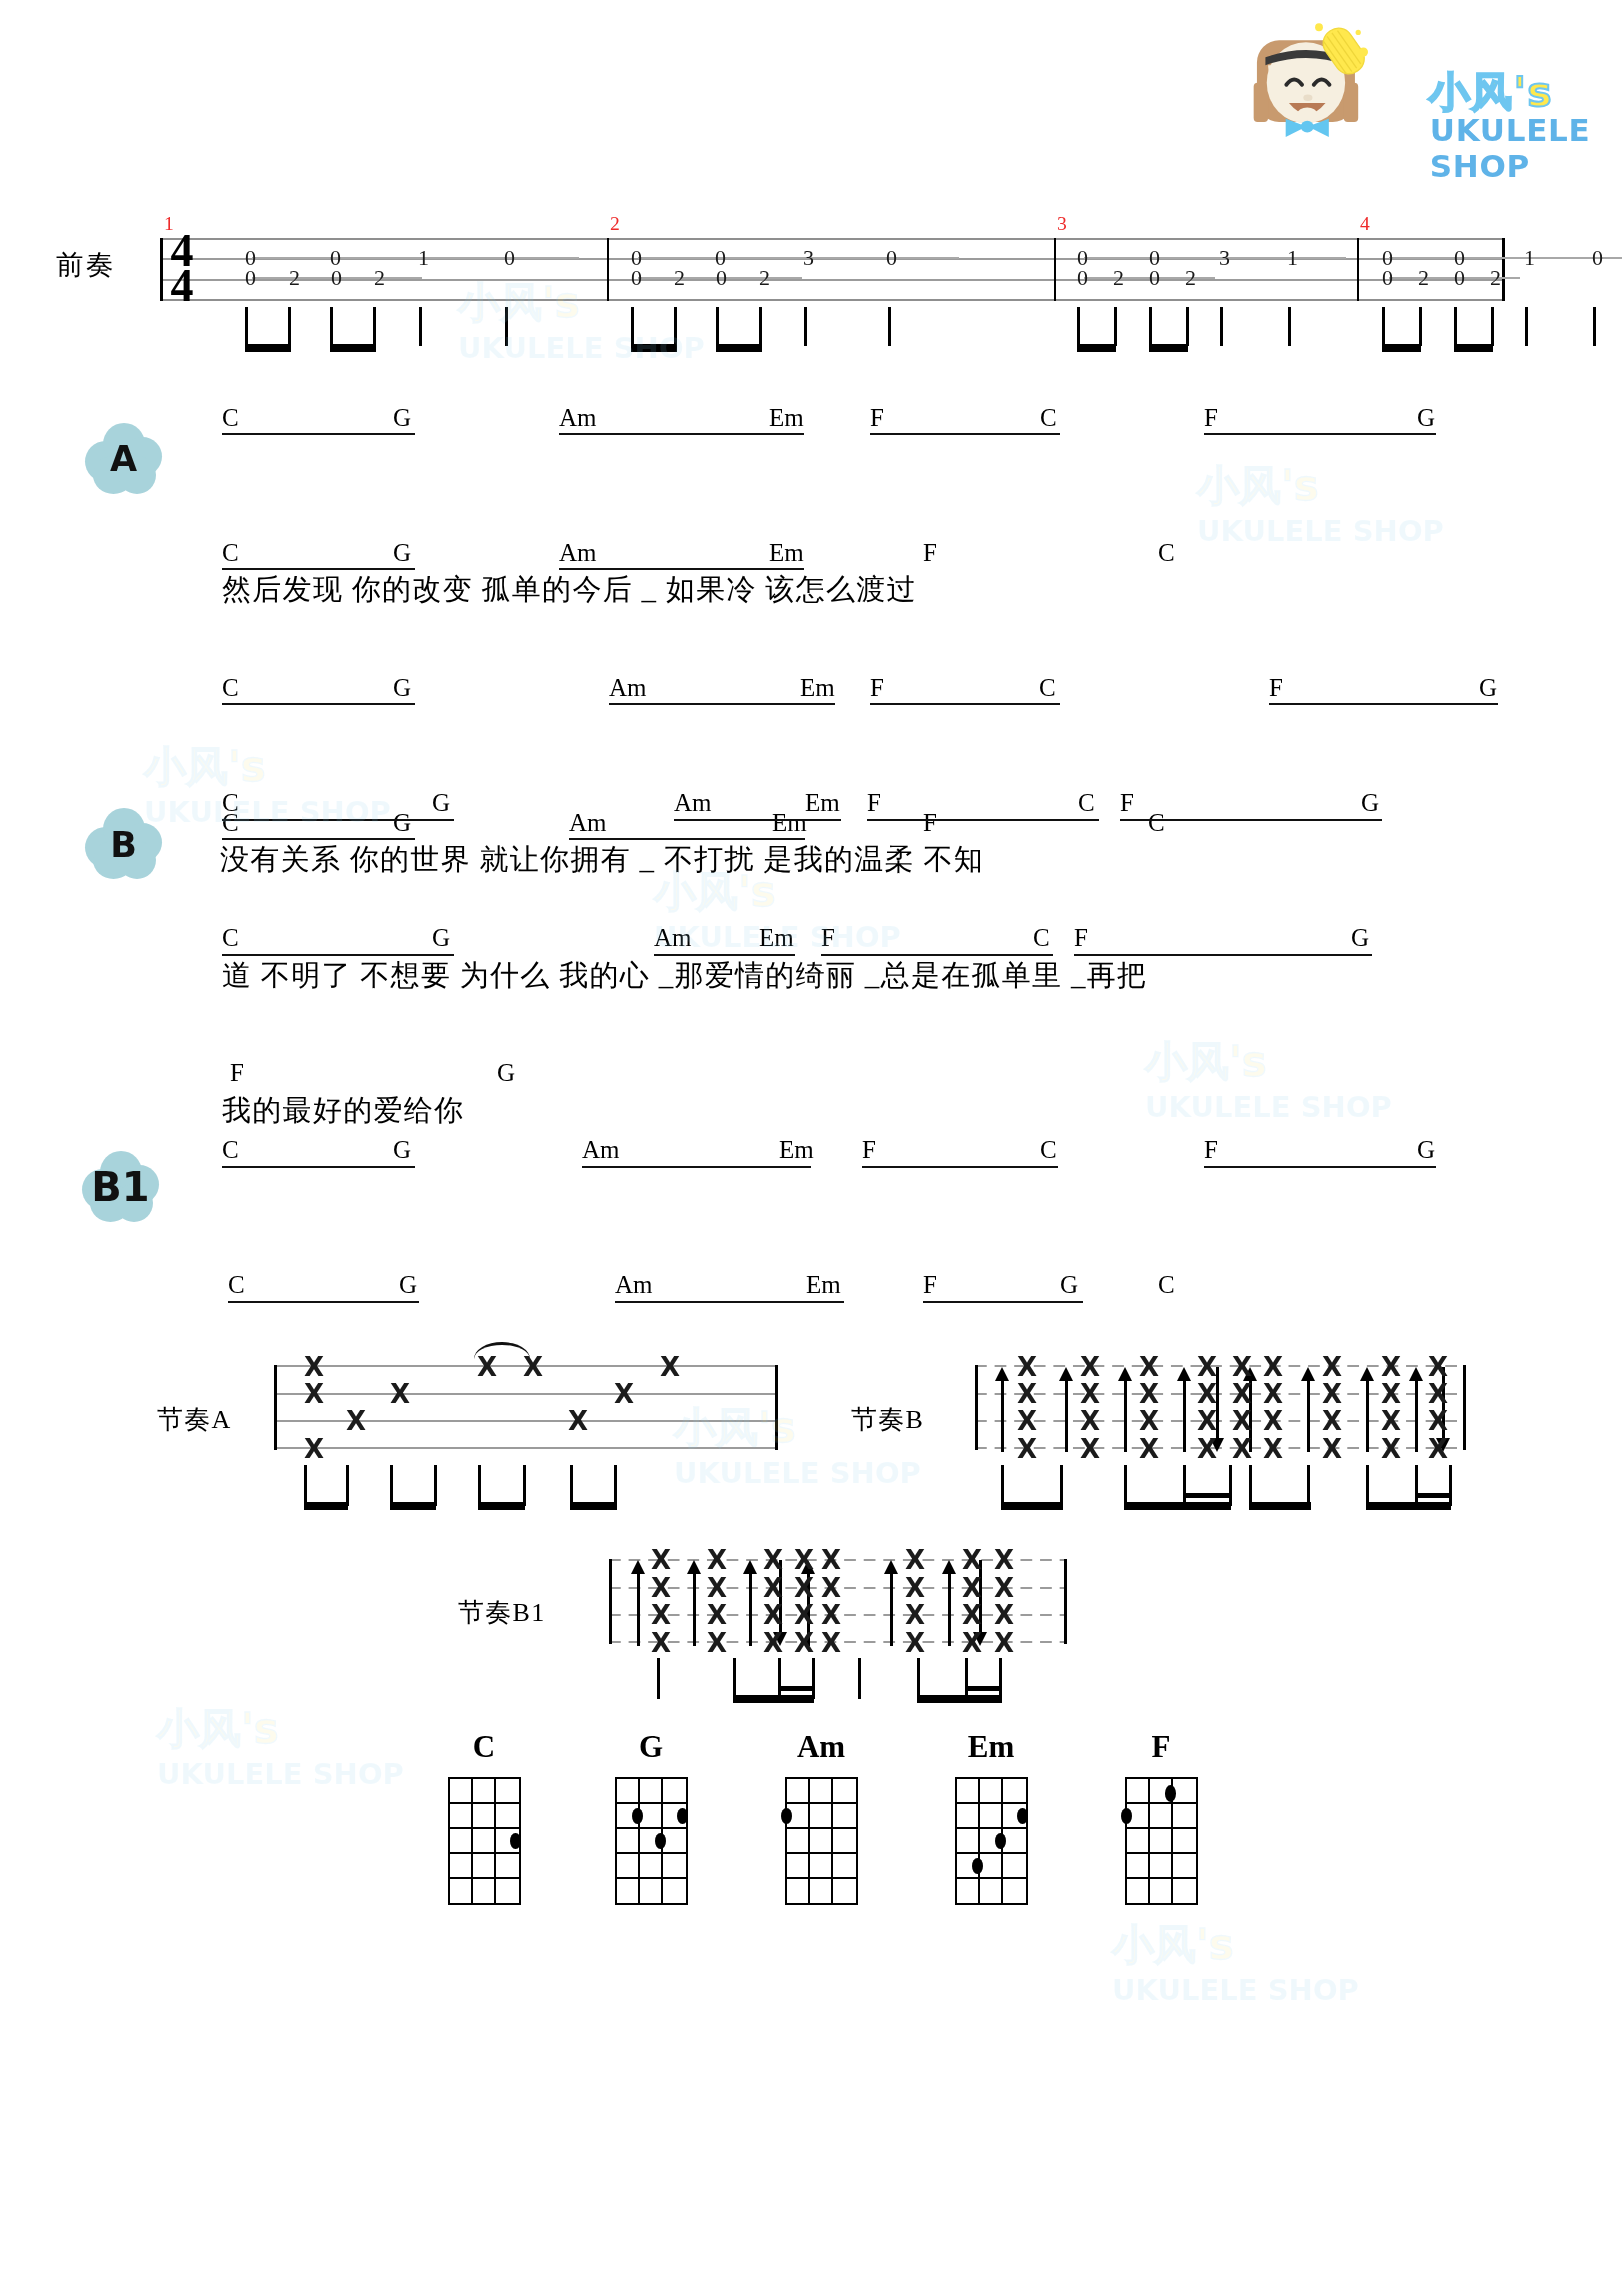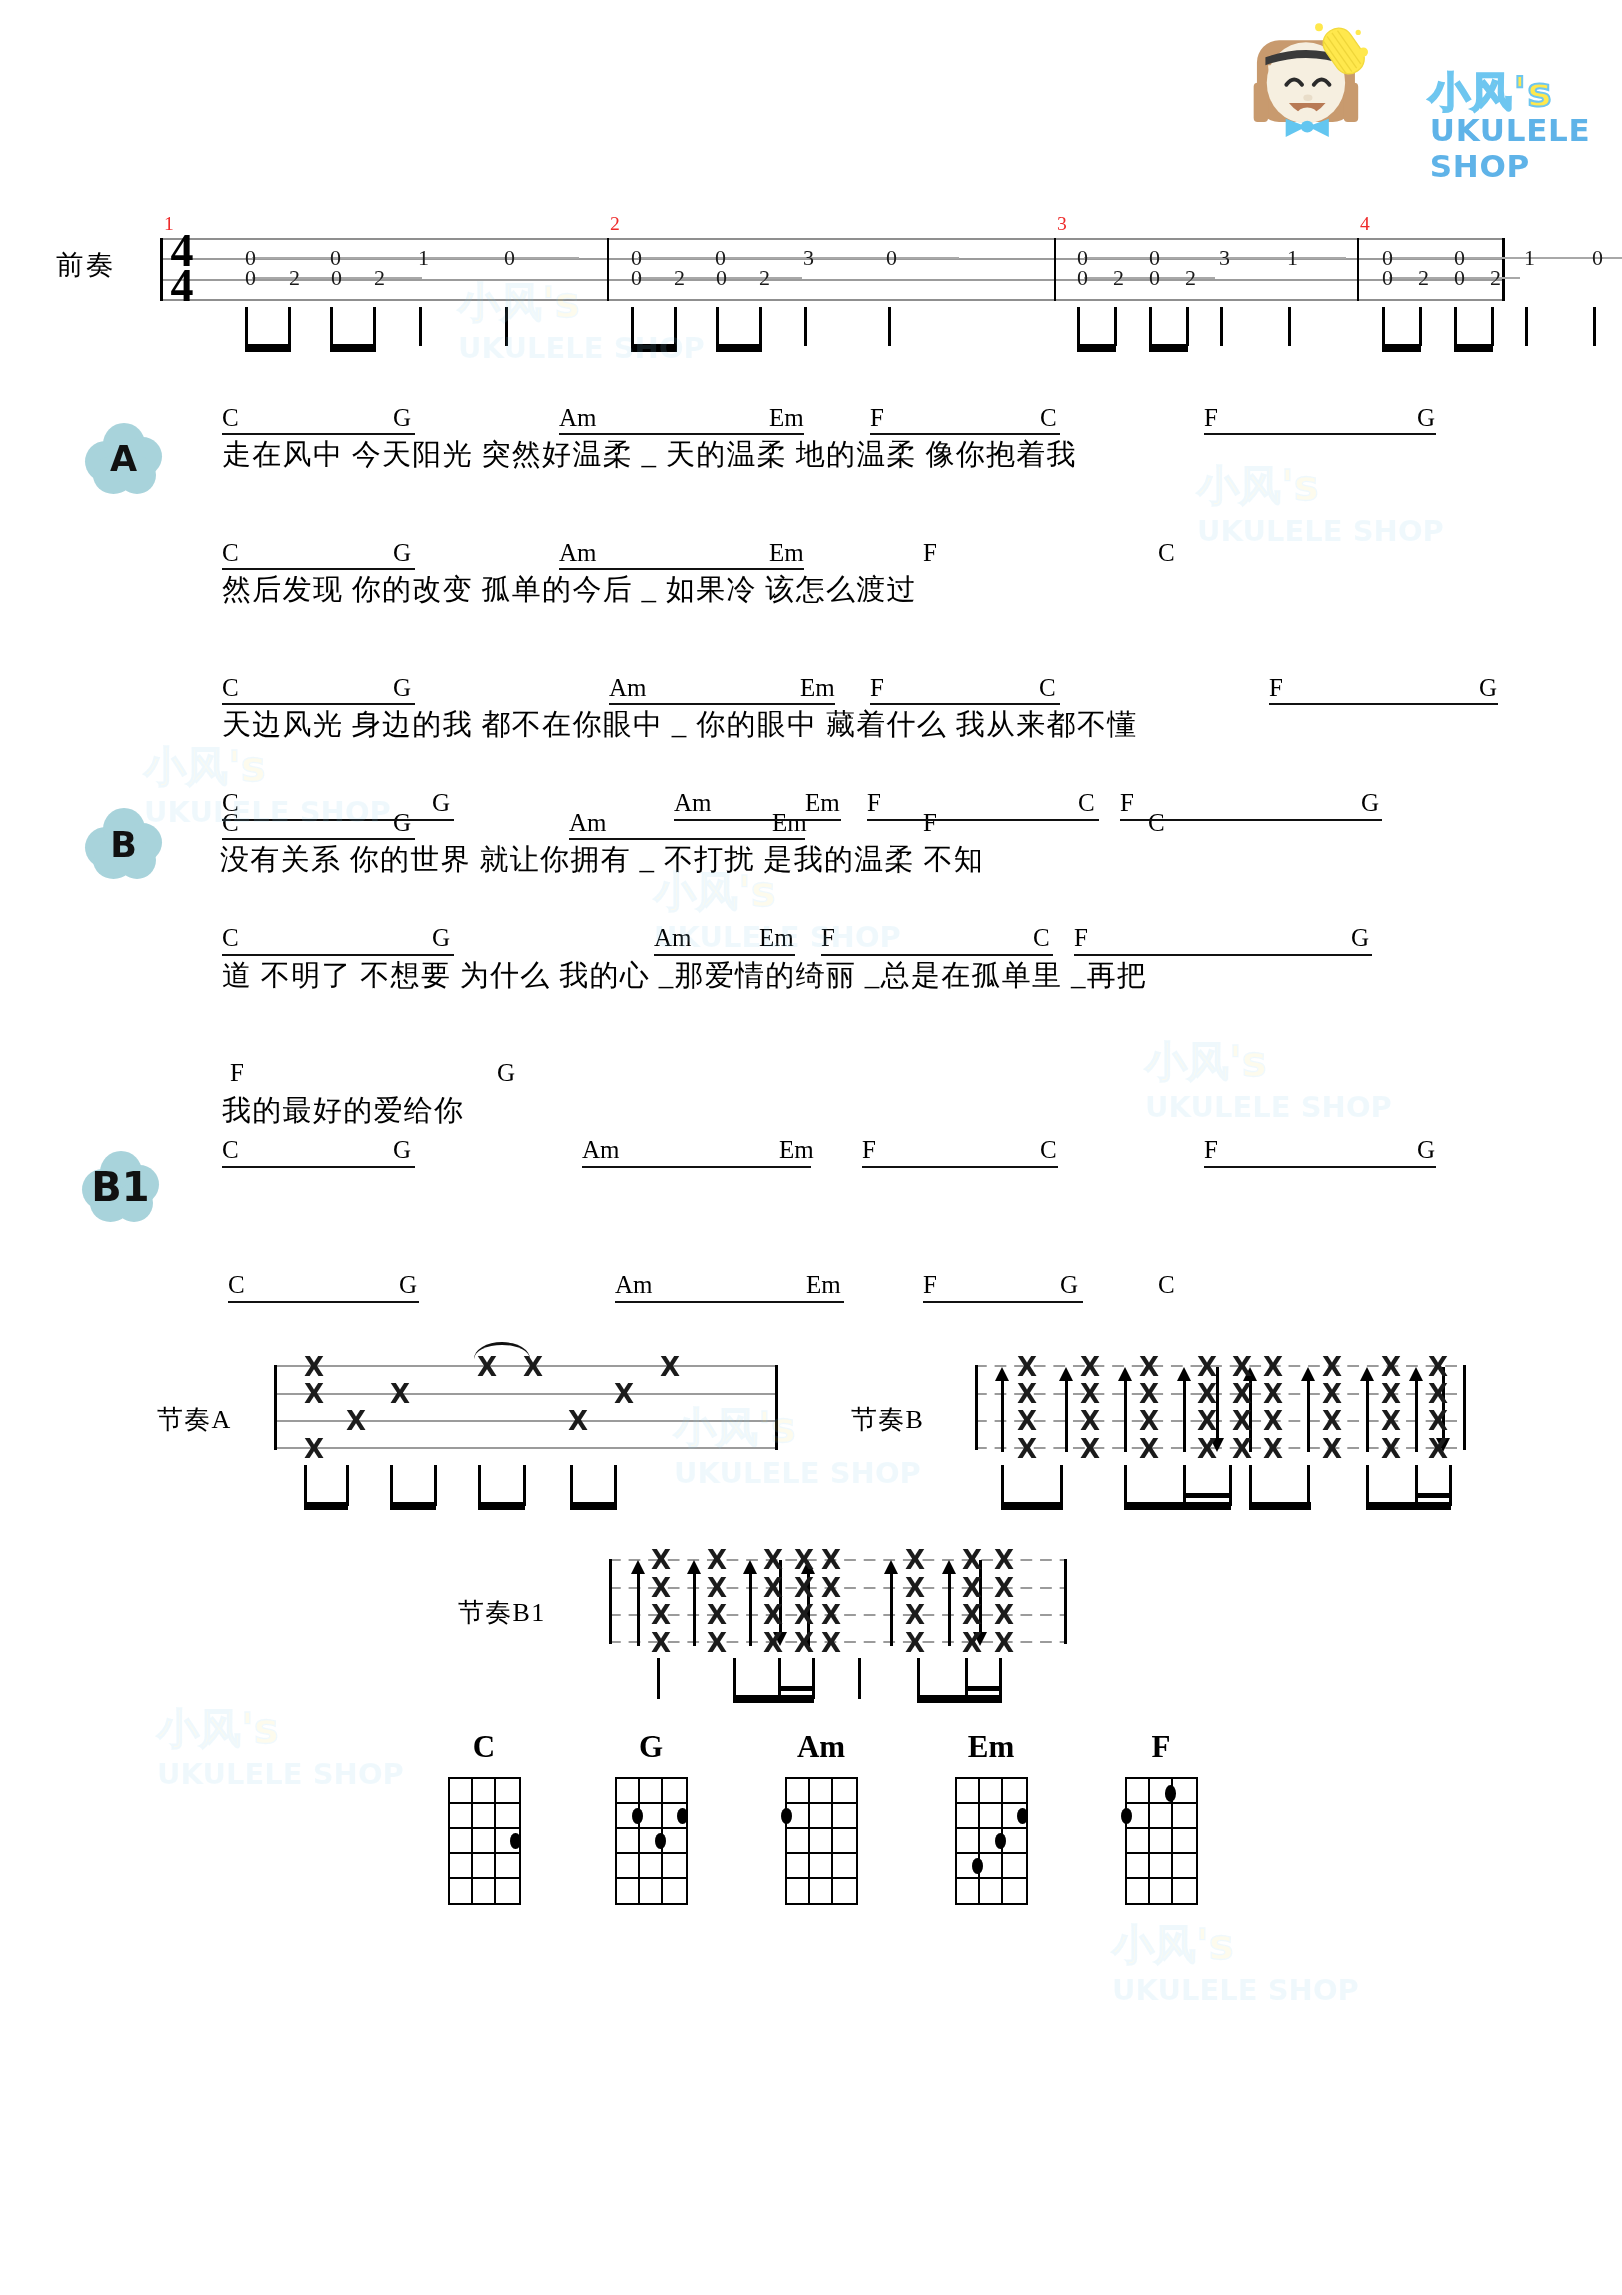--- a/index.html
+++ b/index.html
@@ -312,23 +312,20 @@
       <span class="chord" style="left:559px">Am</span>
       <span class="chord" style="left:769px">Em</span>
       <div class="chordbar" style="left:559px;width:245px"></div>
       <span class="chord" style="left:870px">F</span>
       <span class="chord" style="left:1040px">C</span>
       <div class="chordbar" style="left:870px;width:190px"></div>
       <span class="chord" style="left:1204px">F</span>
       <span class="chord" style="left:1417px">G</span>
       <div class="chordbar" style="left:1204px;width:232px"></div>
     </div>
-    <div class="lyricrow">
-      <span class="lyr" style="left:222px">走在风中 今天阳光 突然好温柔  _     天的温柔 地的温柔 像你抱着我</span>
-    </div>
   </div>
 
   <div class="line" style="margin-top:58px;">
     <div class="chordrow">
       <span class="chord" style="left:222px">C</span>
       <span class="chord" style="left:393px">G</span>
       <div class="chordbar" style="left:222px;width:193px"></div>
       <span class="chord" style="left:559px">Am</span>
       <span class="chord" style="left:769px">Em</span>
       <div class="chordbar" style="left:559px;width:245px"></div>
@@ -347,23 +344,20 @@
       <div class="chordbar" style="left:222px;width:193px"></div>
       <span class="chord" style="left:609px">Am</span>
       <span class="chord" style="left:800px">Em</span>
       <div class="chordbar" style="left:609px;width:226px"></div>
       <span class="chord" style="left:870px">F</span>
       <span class="chord" style="left:1039px">C</span>
       <div class="chordbar" style="left:870px;width:190px"></div>
       <span class="chord" style="left:1269px">F</span>
       <span class="chord" style="left:1479px">G</span>
       <div class="chordbar" style="left:1269px;width:229px"></div>
-    </div>
-    <div class="lyricrow">
-      <span class="lyr" style="left:222px">天边风光 身边的我 都不在你眼中 _  你的眼中 藏着什么 我从来都不懂</span>
     </div>
   </div>
 
   <div class="line" style="margin-top:58px;">
     <div class="chordrow">
       <span class="chord" style="left:222px">C</span>
       <span class="chord" style="left:393px">G</span>
       <div class="chordbar" style="left:222px;width:193px"></div>
       <span class="chord" style="left:569px">Am</span>
       <span class="chord" style="left:772px">Em</span>

